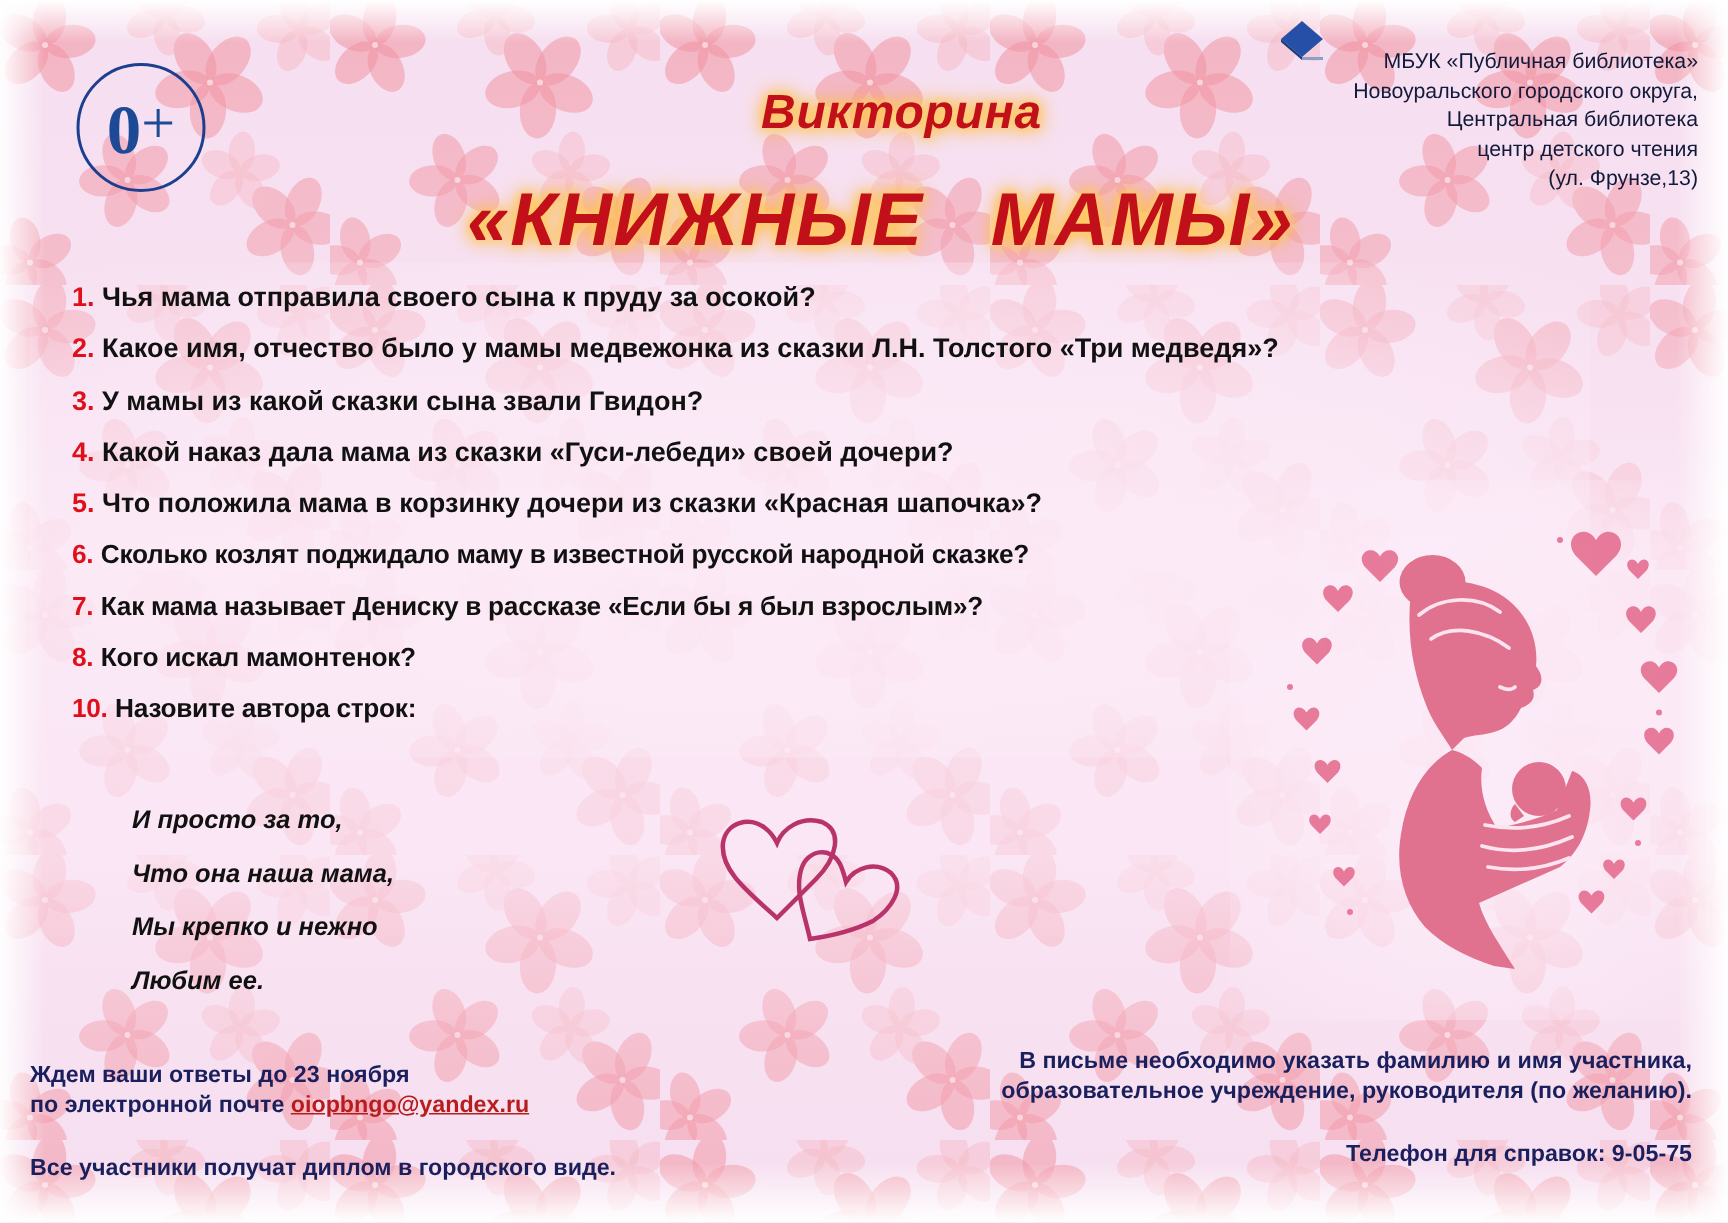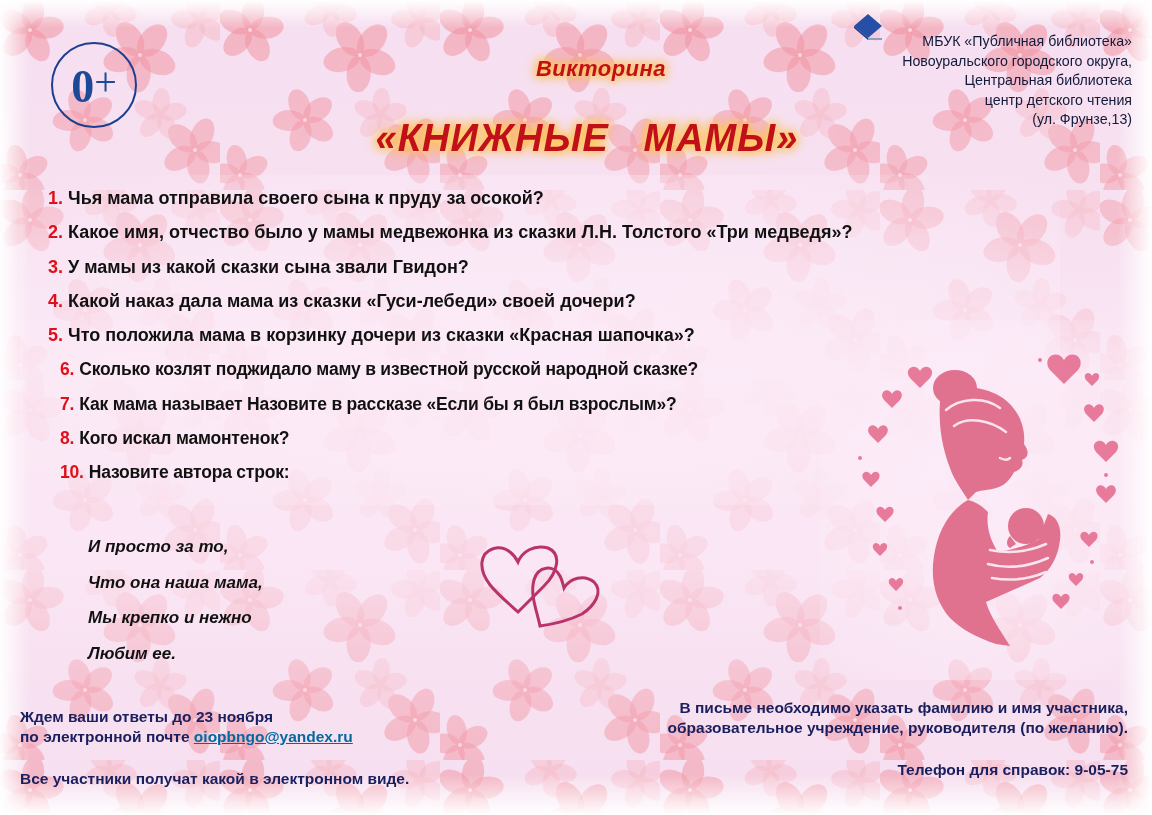--- a/index.html
+++ b/index.html
@@ -35,52 +35,52 @@
     }
     #age-badge .zero { font-family: "Liberation Serif", serif; font-weight: bold; font-size: 46px; line-height: 1; margin-top: 4px; }
     #age-badge .plus { font-family: "Liberation Serif", serif; font-size: 40px; line-height: 1; margin-top: -6px; }
 
     
     .title {
       position: absolute; left: 0; width: 1152px; text-align: center;
       color: #c2101a; font-weight: bold; font-style: italic;
       text-shadow: 0 0 6px #ffd36b, 0 0 10px #ffc04a, 0 0 14px #ffb347;
     }
-    #title-line1 { top: 56px; font-size: 22px; letter-spacing: 0.5px; padding-left: 50px; }
-    #title-line2 { top: 117px; font-size: 38px; letter-spacing: 1px; white-space: pre; padding-left: 22px; text-align: center; }
+    #title-line1 { top: 56px; font-size: 32px; letter-spacing: 0.5px; padding-left: 50px; }
+    #title-line2 { top: 117px; font-size: 50px; letter-spacing: 1px; white-space: pre; padding-left: 22px; text-align: center; }
 
     
     #org-block {
       position: absolute; right: 20px; top: 32px; text-align: right;
       color: #111a3a; font-size: 14.2px; line-height: 19.5px;
     }
     #book-icon { position: absolute; left: 852px; top: 12px; }
 
     
     #questions { position: absolute; left: 48px; top: 186px; }
     .q {
       font-weight: bold; color: #111111; font-size: 18px;
       height: 34.3px; line-height: 24px; white-space: nowrap;
     }
     .q .num { color: #e0101a; margin-right: 5px; }
-    .q.compact { font-size: 17.5px; letter-spacing: -0.2px; margin-left: 12px; }
+    .q.compact { font-size: 17.5px; letter-spacing: -0.2px; }
 
     #poem { position: absolute; left: 88px; top: 536px; }
     .poem-line {
       font-style: italic; font-weight: bold; color: #111111; font-size: 17px;
       height: 35.5px; line-height: 22px; white-space: nowrap;
     }
 
     
     .footer-text { position: absolute; color: #1a1f5e; font-weight: bold; font-size: 15.5px; line-height: 20px; white-space: nowrap; }
     #footer-left { left: 20px; top: 707px; }
     #footer-left-bottom { left: 20px; top: 769px; }
     #footer-right { right: 24px; top: 698px; text-align: right; }
     #footer-phone { right: 24px; top: 760px; text-align: right; margin-left: 14px; }
-    .email-link { color: #0369a1; text-decoration: underline; }
+    .email-link { color: #b91c1c; text-decoration: underline; }
 
     #mother-art { position: absolute; left: 850px; top: 340px; }
     #hearts-outline { position: absolute; left: 478px; top: 542px; }
   </style>
 </head>
 <body>
 
 <div id="poster">
 
   <svg id="flower-bg" width="1152" height="815" xmlns="http://www.w3.org/2000/svg">
@@ -152,21 +152,21 @@
     <div>(ул. Фрунзе,13)</div>
   </div>
 
   <div id="questions">
     <div class="q"><span class="num">1.</span><span>Чья мама отправила своего сына к пруду за осокой?</span></div>
     <div class="q"><span class="num">2.</span><span>Какое имя, отчество было у мамы медвежонка из сказки Л.Н. Толстого «Три медведя»?</span></div>
     <div class="q"><span class="num">3.</span><span>У мамы из какой сказки сына звали Гвидон?</span></div>
     <div class="q"><span class="num">4.</span><span>Какой наказ дала мама из сказки «Гуси-лебеди» своей дочери?</span></div>
     <div class="q"><span class="num">5.</span><span>Что положила мама в корзинку дочери из сказки «Красная шапочка»?</span></div>
     <div class="q compact"><span class="num">6.</span><span>Сколько козлят поджидало маму в известной русской народной сказке?</span></div>
-    <div class="q compact"><span class="num">7.</span><span>Как мама называет Назовите в рассказе «Если бы я был взрослым»?</span></div>
+    <div class="q compact"><span class="num">7.</span><span>Как мама называет Дениску в рассказе «Если бы я был взрослым»?</span></div>
     <div class="q compact"><span class="num">8.</span><span>Кого искал мамонтенок?</span></div>
     <div class="q compact"><span class="num">10.</span><span>Назовите автора строк:</span></div>
   </div>
 
   <div id="poem">
     <div class="poem-line">И просто за то,</div>
     <div class="poem-line">Что она наша мама,</div>
     <div class="poem-line">Мы крепко и нежно</div>
     <div class="poem-line">Любим ее.</div>
   </div>
@@ -218,21 +218,21 @@
       <path d="M138,224 C160,230 180,226 198,218"></path>
       <path d="M142,238 C164,242 182,238 196,232"></path>
       <path d="M150,118 C154,120 158,120 160,118"></path>
     </g>
   </svg>
 
   <div id="footer-left" class="footer-text">
     <div>Ждем ваши ответы до 23 ноября</div>
     <div><span>по электронной почте </span><span class="email-link">oiopbngo@yandex.ru</span></div>
   </div>
-  <div id="footer-left-bottom" class="footer-text">Все участники получат какой в электронном виде.</div>
+  <div id="footer-left-bottom" class="footer-text">Все участники получат диплом в городского виде.</div>
 
   <div id="footer-right" class="footer-text">
     <div>В письме необходимо указать фамилию и имя участника,</div>
     <div>образовательное учреждение, руководителя (по желанию).</div>
   </div>
   <div id="footer-phone" class="footer-text">Телефон для справок: 9-05-75</div>
 
 </div>
 
 </body></html>

